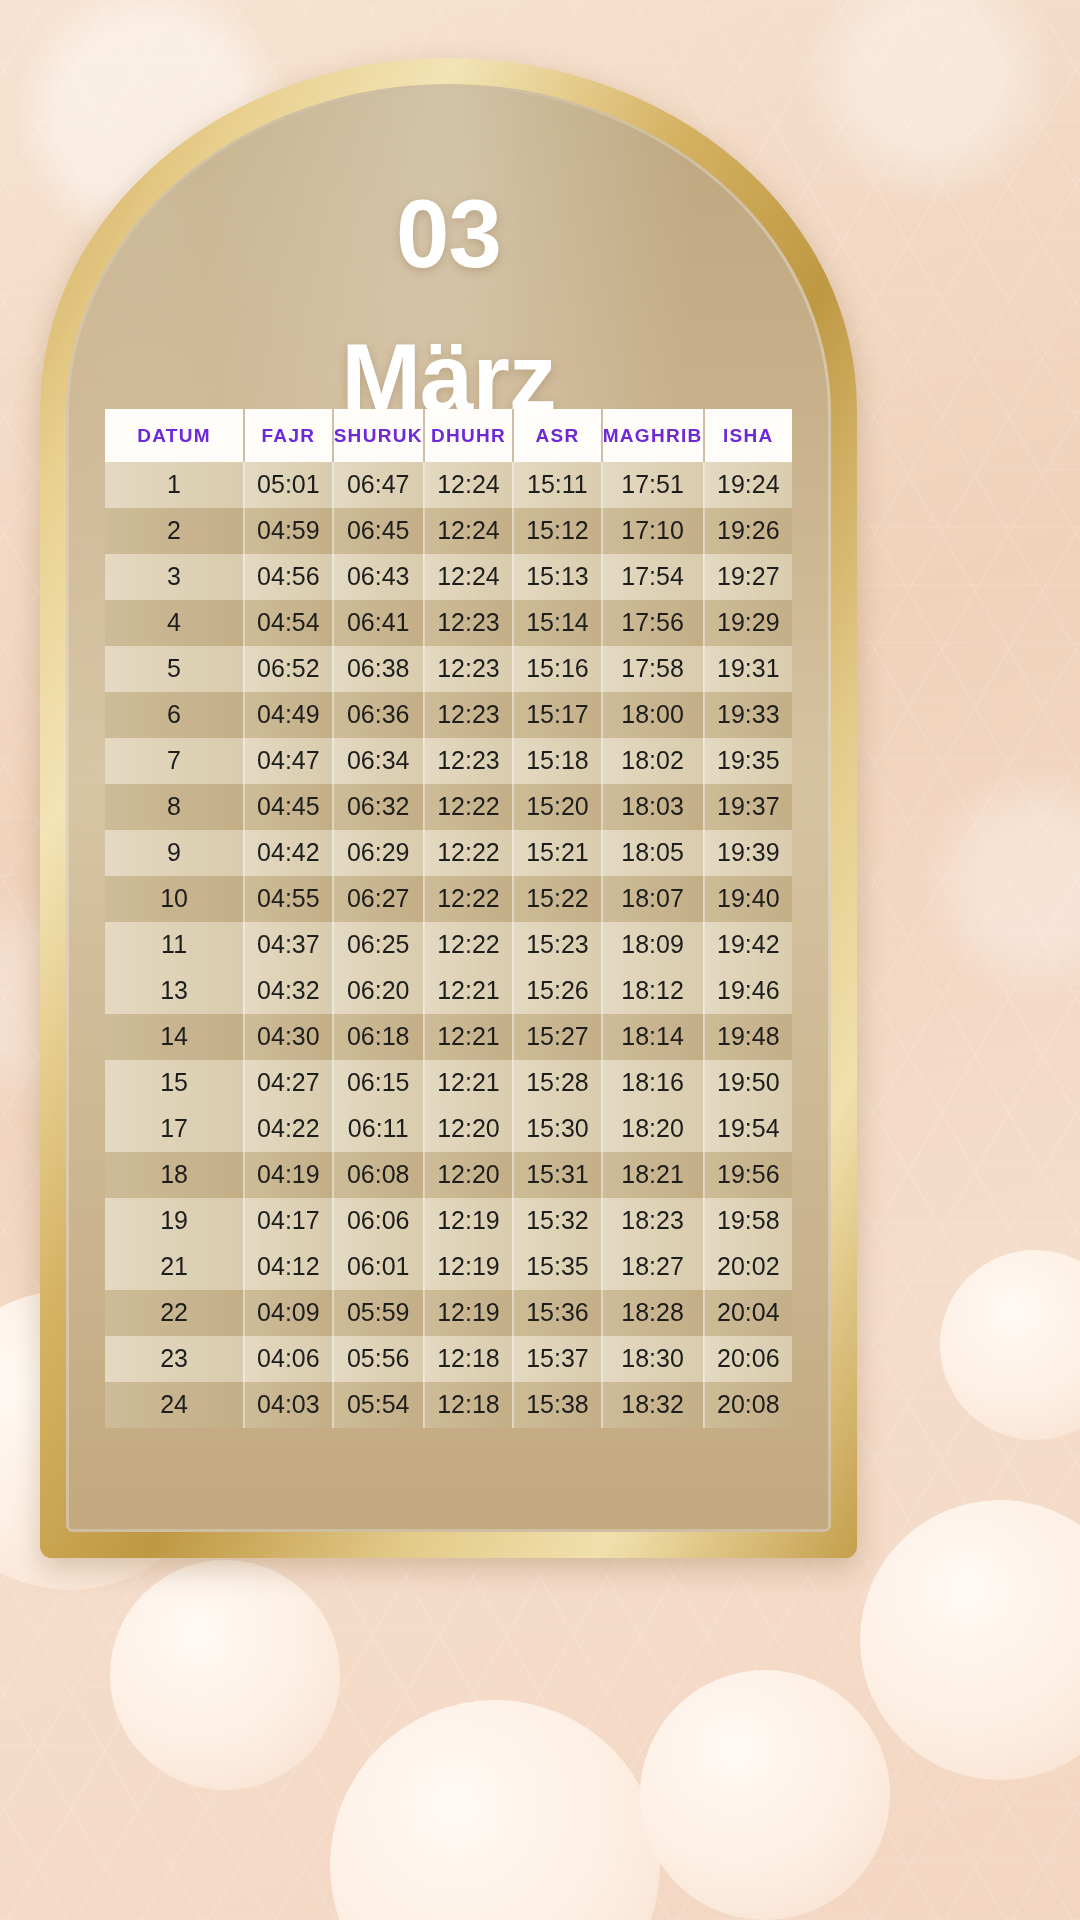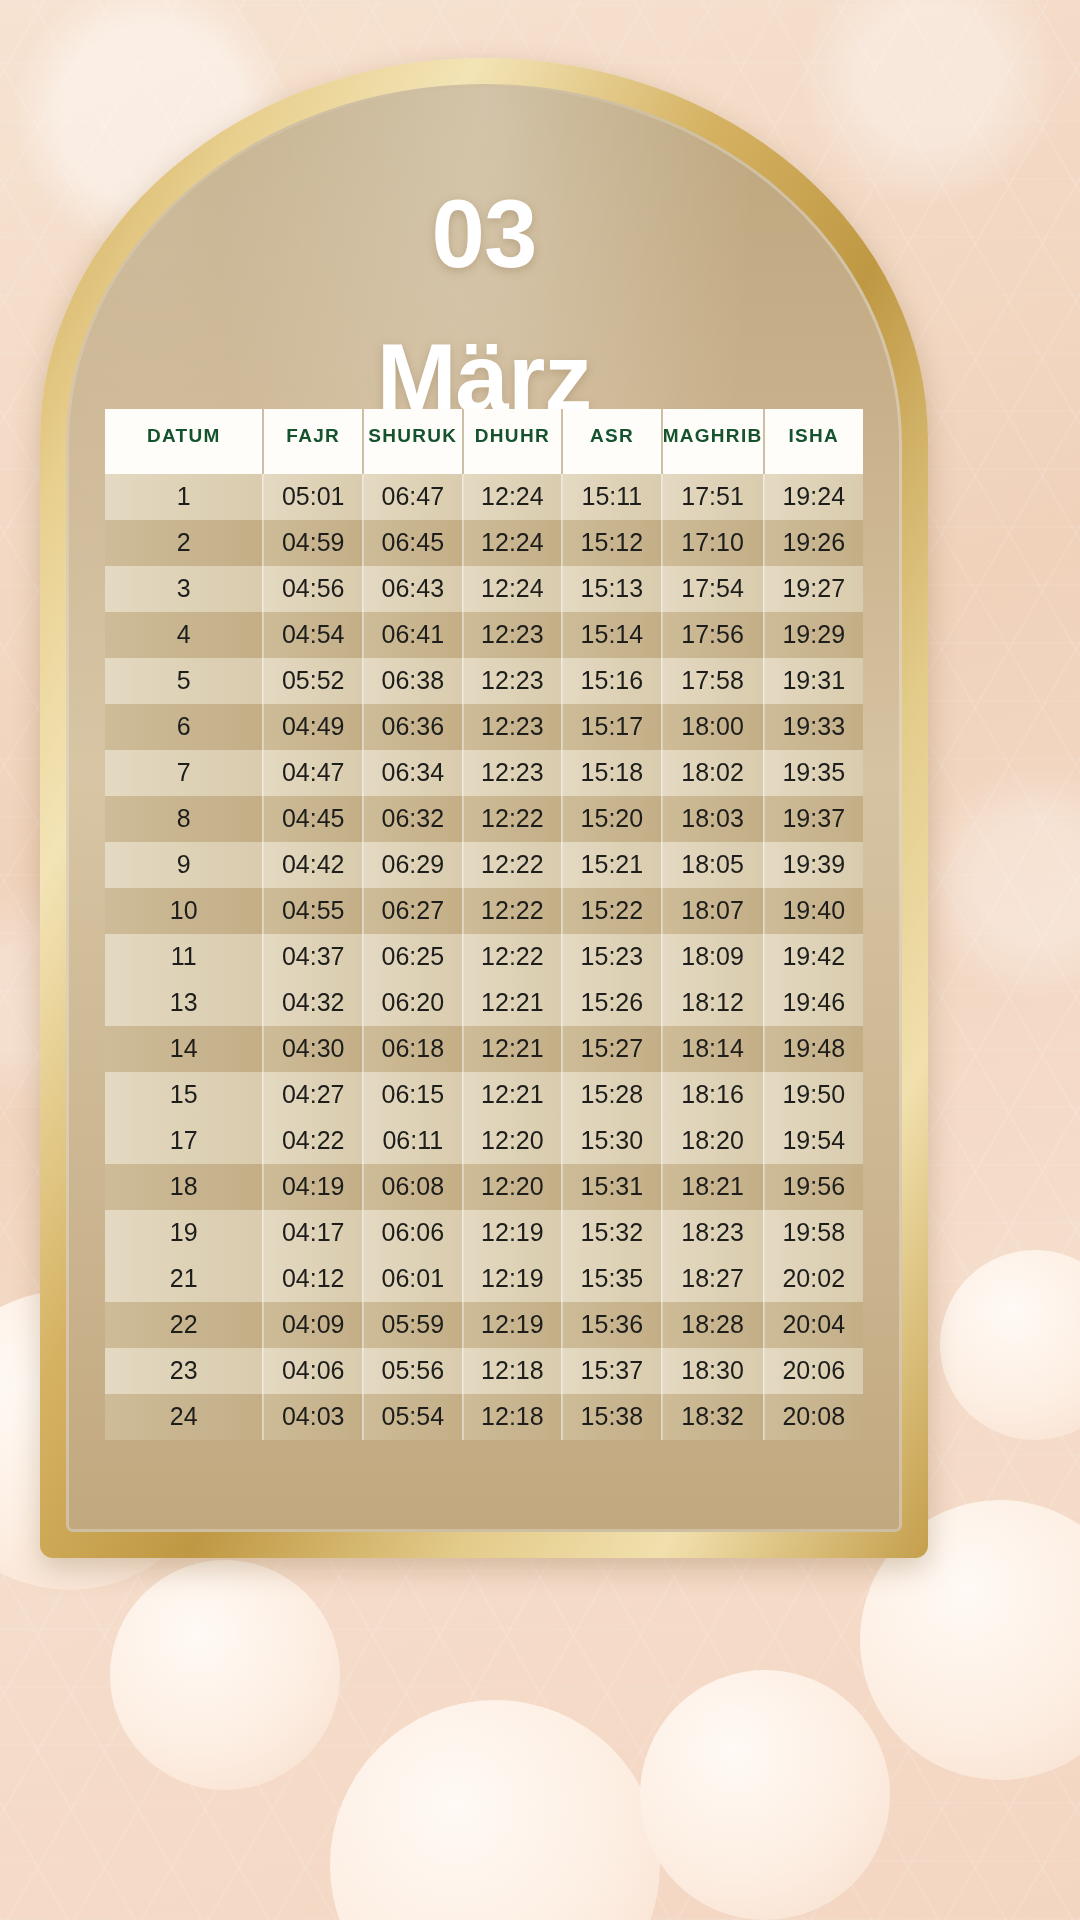--- a/index.html
+++ b/index.html
@@ -35,21 +35,21 @@
     filter:blur(.3px);
   }
   .c1{width:300px;height:300px;left:-80px;top:1290px;}
   .c2{width:230px;height:230px;left:110px;top:1560px;}
   .c3{width:330px;height:330px;left:330px;top:1700px;}
   .c4{width:250px;height:250px;left:640px;top:1670px;}
   .c5{width:280px;height:280px;left:860px;top:1500px;}
   .c6{width:190px;height:190px;left:940px;top:1250px;}
 
   
-  .arch-wrap{position:absolute;left:40px;top:58px;width:888px;height:1500px;}
+  .arch-wrap{position:absolute;left:40px;top:58px;width:817px;height:1500px;}
   .arch-outer{
     position:absolute;inset:0;
     border-radius:500px 500px 14px 14px / 430px 430px 14px 14px;
     background:linear-gradient(118deg,#c9a450 0%,#e8cf8e 14%,#f3e4b6 26%,#d5b262 42%,#bf9843 56%,#e3cb8a 72%,#f1e0ad 84%,#c49f4c 100%);
     box-shadow:0 10px 28px rgba(120,85,35,.28);
   }
   .arch-inner{
     position:absolute;left:26px;top:26px;right:26px;bottom:26px;
     border-radius:474px 474px 8px 8px / 408px 408px 8px 8px;
     background:linear-gradient(180deg,#bda77f 0%,#c8b08a 22%,#d6c3a1 48%,#cbb590 78%,#c2a87f 100%);
@@ -76,25 +76,25 @@
 
   
   .table{
     position:absolute;left:36px;right:36px;top:322px;
     border-collapse:separate;border-spacing:0 0;
     width:calc(100% - 72px);
   }
   table{border-collapse:collapse;width:100%;}
   thead th{
     background:#fffdf9;
-    color:#14532d;
+    color:#6d28d9;
     font-size:19px;
     font-weight:bold;
     letter-spacing:1.3px;
-    padding:16px 0 27px;
+    padding:16px 0 15px;
     border-right:2px solid #cdbfa6;
     text-align:center;
   }
   thead th:last-child{border-right:none;}
   tbody td{
     text-align:center;
     font-size:25px;
     color:#1d1d1b;
     padding:8px 0 9px;
     border-right:2px solid rgba(255,255,255,.45);
@@ -184,21 +184,21 @@
               <td class="datum">4</td>
               <td>04:54</td>
               <td>06:41</td>
               <td>12:23</td>
               <td>15:14</td>
               <td>17:56</td>
               <td>19:29</td>
             </tr>
             <tr class="odd">
               <td class="datum">5</td>
-              <td>05:52</td>
+              <td>06:52</td>
               <td>06:38</td>
               <td>12:23</td>
               <td>15:16</td>
               <td>17:58</td>
               <td>19:31</td>
             </tr>
             <tr class="even">
               <td class="datum">6</td>
               <td>04:49</td>
               <td>06:36</td>

